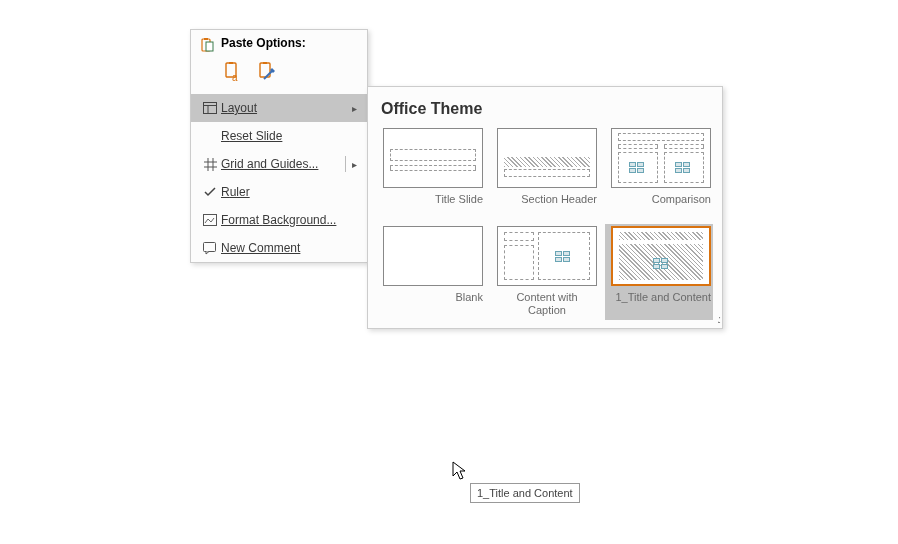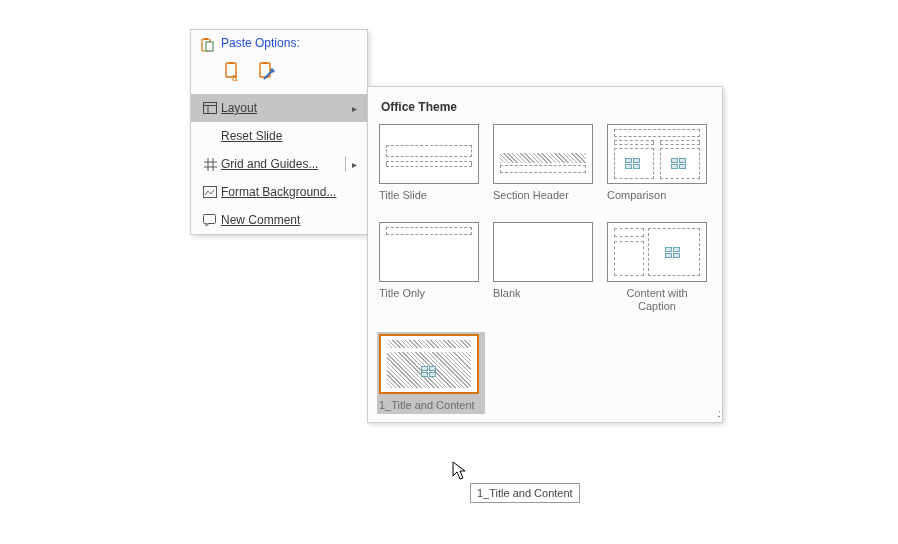--- a/index.html
+++ b/index.html
@@ -19,22 +19,22 @@
     top: 29px;
     width: 178px;
     background: #fcfcfc;
     border: 1px solid #ccc;
     box-shadow: 2px 2px 5px rgba(0,0,0,0.15);
   }
   .menu-section {
     padding: 6px 10px 4px 30px;
   }
   .section-title {
-    font-weight: normal;
-    color: #1d4ed8;
+    font-weight: bold;
+    color: #000000;
     font-size: 12px;
   }
   .paste-icons {
     display: flex;
     gap: 10px;
     padding: 6px 10px 10px 30px;
   }
   .paste-icon {
     width: 24px;
     height: 24px;
@@ -81,33 +81,33 @@
     top: 86px;
     width: 356px;
     background: #fcfcfc;
     border: 1px solid #ccc;
     box-shadow: 2px 2px 5px rgba(0,0,0,0.15);
     padding: 10px 11px 10px 11px;
   }
   .submenu-title {
     font-weight: bold;
     color: #333;
-    font-size: 12px;
+    font-size: 16px;
     padding: 3px 2px 10px 2px;
   }
   .layouts-grid {
     display: grid;
     grid-template-columns: repeat(3, 104px);
     gap: 20px 10px;
     justify-content: start;
   }
   .layout-item {
     display: flex;
     flex-direction: column;
-    align-items: flex-start;
+    align-items: flex-end;
     position: relative;
   }
   .layout-item.selected .thumb {
     border: 2px solid #d9720f;
     background: #fff;
   }
   .layout-item.selected {
     background: #c5c5c5;
     padding: 2px;
     margin: -2px;
@@ -222,20 +222,28 @@
   <div class="menu-item">
     <span class="icon-slot">
       <svg width="13" height="13" viewBox="0 0 13 13">
           <path d="M4 0v13M9 0v13M0 4h13M0 9h13" stroke="#555" stroke-width="1"></path>
         </svg>
     </span>
     <span class="label">Gr<span class="underline">i</span>d and Guides...</span>
     <span class="arrow sub">▸</span>
   </div>
 
+  <div class="menu-item">
+    <span class="icon-slot">
+      <svg width="12" height="10" viewBox="0 0 12 10">
+          <path d="M1 5 L4 8 L11 1" fill="none" stroke="#444" stroke-width="1.5"></path>
+        </svg>
+    </span>
+    <span class="label"><span class="underline">R</span>uler</span>
+  </div>
 
   <div class="menu-item">
     <span class="icon-slot">
       <svg width="14" height="12" viewBox="0 0 14 12">
           <rect x="0.5" y="0.5" width="13" height="11" fill="none" stroke="#555"></rect>
           <path d="M2 9 L5 5 L8 8 L11 4" fill="none" stroke="#666"></path>
         </svg>
     </span>
     <span class="label">Format <span class="underline">B</span>ackground...</span>
   </div>
@@ -290,26 +298,20 @@
         <div class="content-icons" style="left:63px;top:33px;">
             <span></span>
             <span></span>
             <span></span>
             <span></span>
           </div>
       </div>
       <div class="layout-caption">Comparison</div>
     </div>
 
-    <div class="layout-item">
-      <div class="thumb">
-        <div class="dash" style="left:6px;top:4px;right:6px;height:8px;"></div>
-      </div>
-      <div class="layout-caption">Title Only</div>
-    </div>
 
     <div class="layout-item">
       <div class="thumb"></div>
       <div class="layout-caption">Blank</div>
     </div>
 
     <div class="layout-item">
       <div class="thumb">
         <div class="dash" style="left:6px;top:5px;width:30px;height:9px;"></div>
         <div class="dash" style="left:6px;top:18px;width:30px;bottom:5px;"></div>

